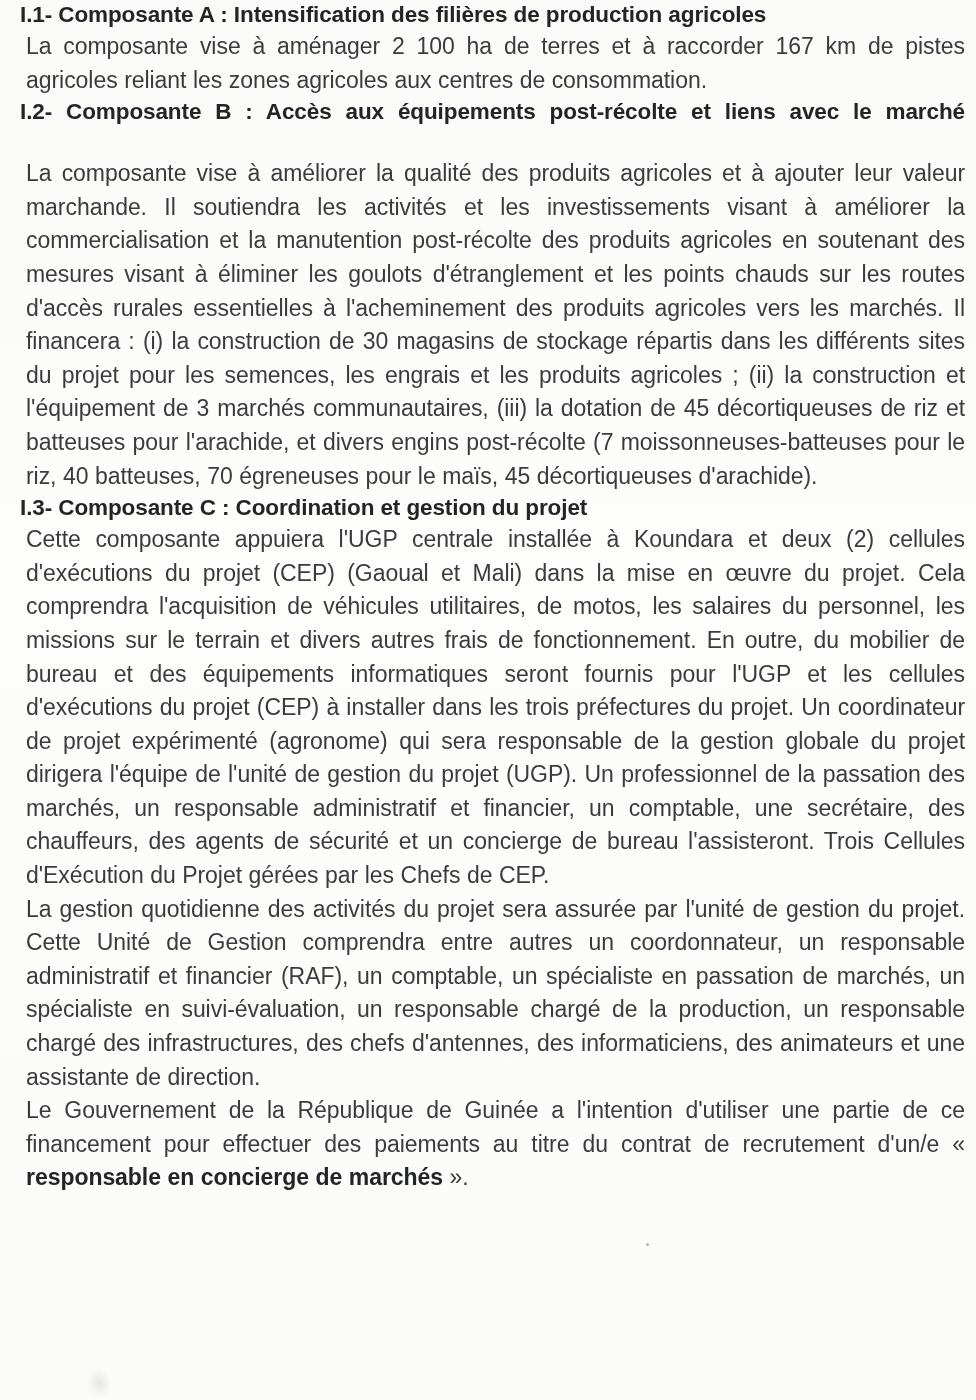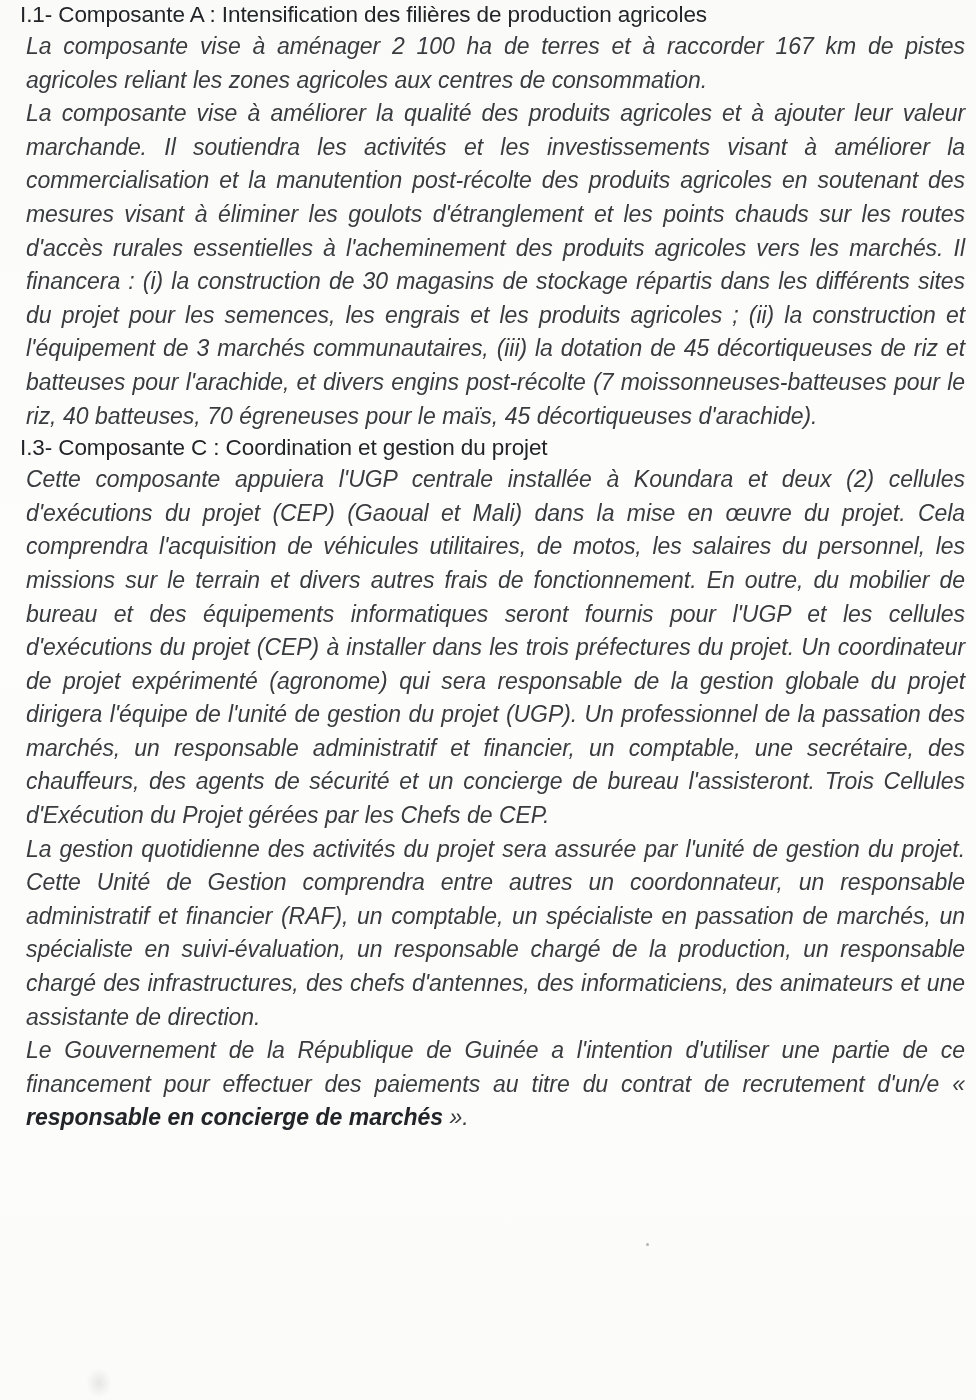--- a/index.html
+++ b/index.html
@@ -44,21 +44,21 @@
     width: 3px;
     height: 3px;
     border-radius: 50%;
     background: rgba(120,120,125,0.55);
     pointer-events: none;
   }
 
   h2.heading {
     margin: 0;
     font-size: 22.5px;
-    font-weight: normal;
+    font-weight: bold;
     line-height: 30px;
     letter-spacing: -0.1px;
     color: #232428;
     text-align: justify;
     text-justify: inter-word;
   }
   h2.heading.two-line::after {
     content: "";
     display: inline-block;
     width: 100%;
@@ -66,21 +66,20 @@
 
   p.body {
     margin: 0;
     font-size: 23px;
     line-height: 33.6px;
     color: #3a3b3f;
     text-align: justify;
     text-justify: inter-word;
     letter-spacing: -0.05px;
     word-spacing: 0.2px;
-    font-style: italic;
   }
   p.body::after {
     content: "";
     display: inline-block;
     width: 100%;
   }
   p.body.last::after {
     content: none;
   }
 
@@ -101,20 +100,21 @@
 </style>
 </head>
 <body>
 
 <div class="page">
 
   <h2 class="heading sec-1-heading">I.1- Composante A : Intensification des filières de production agricoles</h2>
 
   <p class="body sec-1-body last">La composante vise à aménager 2 100 ha de terres et à raccorder 167 km de pistes agricoles reliant les zones agricoles aux centres de consommation.</p>
 
+  <h2 class="heading sec-2-heading two-line">I.2- Composante B : Accès aux équipements post-récolte et liens avec le marché</h2>
 
   <p class="body sec-2-body last">La composante vise à améliorer la qualité des produits agricoles et à ajouter leur valeur marchande. Il soutiendra les activités et les investissements visant à améliorer la commercialisation et la manutention post-récolte des produits agricoles en soutenant des mesures visant à éliminer les goulots d'étranglement et les points chauds sur les routes d'accès rurales essentielles à l'acheminement des produits agricoles vers les marchés. Il financera : (i) la construction de 30 magasins de stockage répartis dans les différents sites du projet pour les semences, les engrais et les produits agricoles ; (ii) la construction et l'équipement de 3 marchés communautaires, (iii) la dotation de 45 décortiqueuses de riz et batteuses pour l'arachide, et divers engins post-récolte (7 moissonneuses-batteuses pour le riz, 40 batteuses, 70 égreneuses pour le maïs, 45 décortiqueuses d'arachide).</p>
 
   <h2 class="heading sec-3-heading">I.3- Composante C : Coordination et gestion du projet</h2>
 
   <p class="body sec-3-body last">Cette composante appuiera l'UGP centrale installée à Koundara et deux (2) cellules d'exécutions du projet (CEP) (Gaoual et Mali) dans la mise en œuvre du projet. Cela comprendra l'acquisition de véhicules utilitaires, de motos, les salaires du personnel, les missions sur le terrain et divers autres frais de fonctionnement. En outre, du mobilier de bureau et des équipements informatiques seront fournis pour l'UGP et les cellules d'exécutions du projet (CEP) à installer dans les trois préfectures du projet. Un coordinateur de projet expérimenté (agronome) qui sera responsable de la gestion globale du projet dirigera l'équipe de l'unité de gestion du projet (UGP). Un professionnel de la passation des marchés, un responsable administratif et financier, un comptable, une secrétaire, des chauffeurs, des agents de sécurité et un concierge de bureau l'assisteront. Trois Cellules d'Exécution du Projet gérées par les Chefs de CEP.</p>
 
   <p class="body sec-3-body2 last">La gestion quotidienne des activités du projet sera assurée par l'unité de gestion du projet. Cette Unité de Gestion comprendra entre autres un coordonnateur, un responsable administratif et financier (RAF), un comptable, un spécialiste en passation de marchés, un spécialiste en suivi-évaluation, un responsable chargé de la production, un responsable chargé des infrastructures, des chefs d'antennes, des informaticiens, des animateurs et une assistante de direction.</p>
 
   <p class="body sec-3-body3 last"><span>Le Gouvernement de la République de Guinée a l'intention d'utiliser une partie de ce financement pour effectuer des paiements au titre du contrat de recrutement d'un/e « </span><b class="inline-bold">responsable en concierge de marchés</b><span> ».</span></p>

